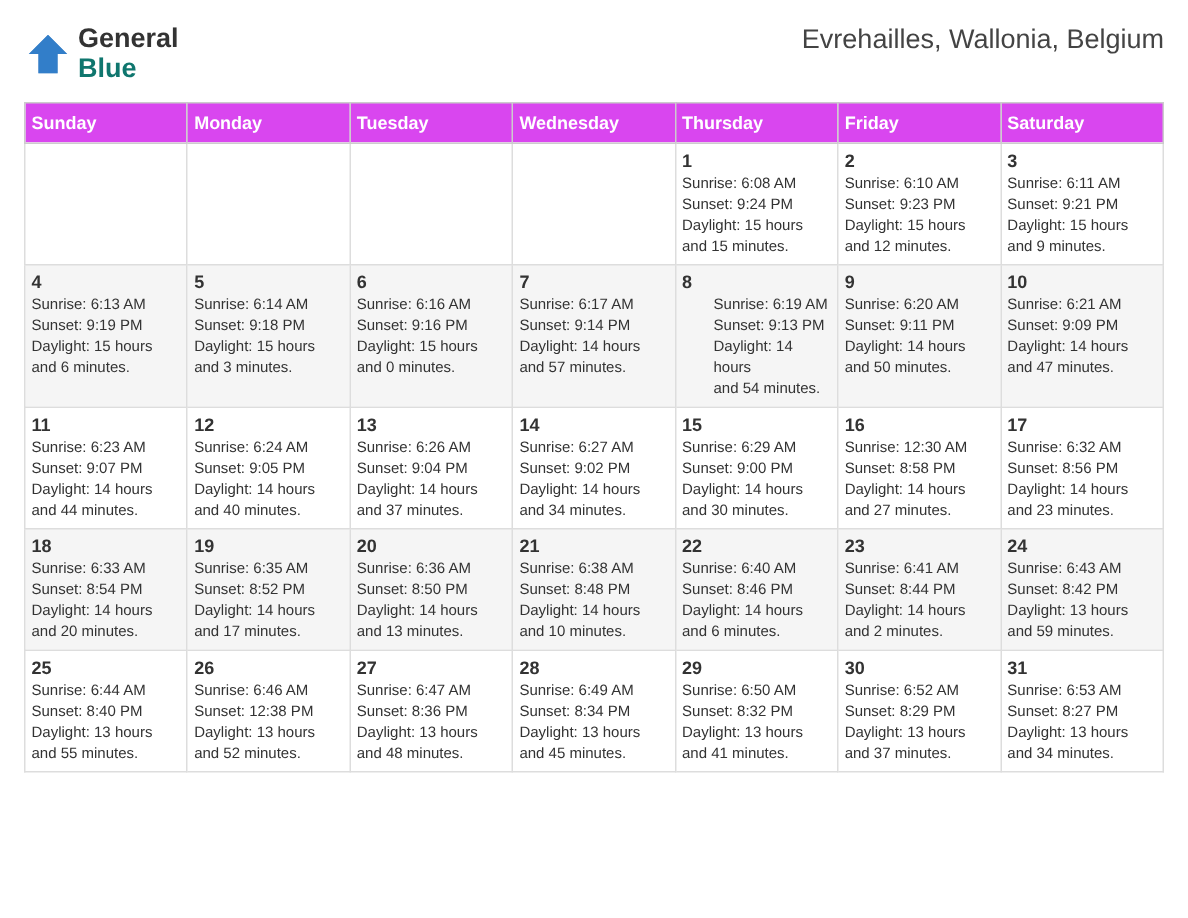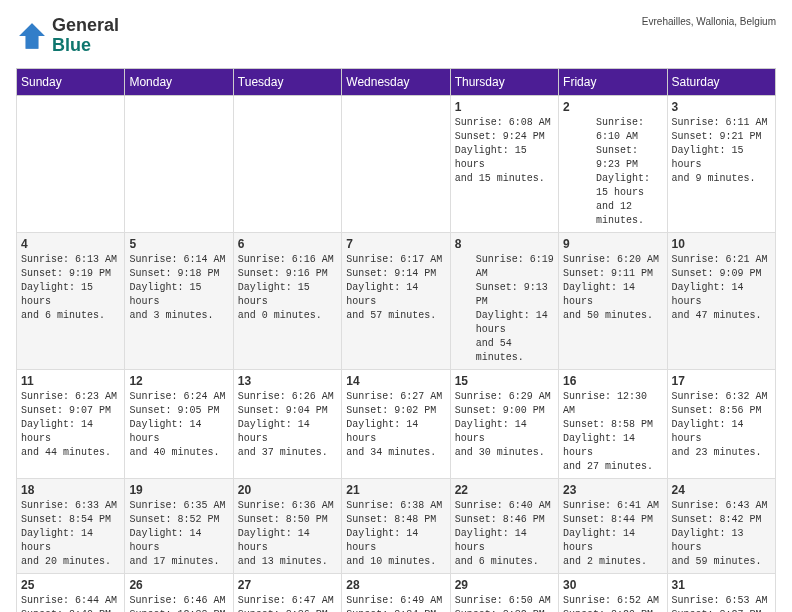--- a/index.html
+++ b/index.html
@@ -34,35 +34,35 @@
     }
     .title-area {
       text-align: right;
     }
     .month-title {
       font-size: 36px;
       font-weight: bold;
       color: #222;
     }
     .location {
-      font-size: 10px;
+      font-size: 18px;
       color: #444;
     }
     table {
       width: 100%;
       border-collapse: collapse;
       font-size: 11px;
     }
     thead tr th {
-      background-color: #4c1d95;
+      background-color: #d946ef;
       color: #fff;
       padding: 6px 4px;
       text-align: left;
       font-size: 12px;
-      font-weight: normal;
+      font-weight: bold;
       border: 1px solid #ccc;
     }
     tbody tr td {
       vertical-align: top;
       padding: 4px 4px;
       border: 1px solid #ddd;
       width: 14.28%;
       min-height: 80px;
       height: 80px;
       color: #333;
@@ -76,21 +76,20 @@
     .day-num {
       font-weight: bold;
       font-size: 12px;
       display: block;
       margin-bottom: 2px;
     }
     .day-info {
       font-size: 10px;
       line-height: 1.4;
       color: #333;
-      font-family: Liberation Mono, monospace;
     }
     .empty-cell {
       background-color: #f9f9f9;
     }
   </style>
 </head>
 <body>
 
 <div class="header-area">
   <div class="logo">
@@ -128,21 +127,21 @@
         <td class="empty-cell"></td>
         <td>
           <span class="day-num">1</span>
           <div class="day-info" style="white-space: pre-line;">Sunrise: 6:08 AM
 Sunset: 9:24 PM
 Daylight: 15 hours
 and 15 minutes.</div>
         </td>
         <td>
           <span class="day-num">2</span>
-          <div class="day-info" style="white-space: pre-line; margin-left: 33px;">Sunrise: 6:10 AM
+          <div class="day-info" style="white-space: pre-line;">Sunrise: 6:10 AM
 Sunset: 9:23 PM
 Daylight: 15 hours
 and 12 minutes.</div>
         </td>
         <td>
           <span class="day-num">3</span>
           <div class="day-info" style="white-space: pre-line;">Sunrise: 6:11 AM
 Sunset: 9:21 PM
 Daylight: 15 hours
 and 9 minutes.</div>

